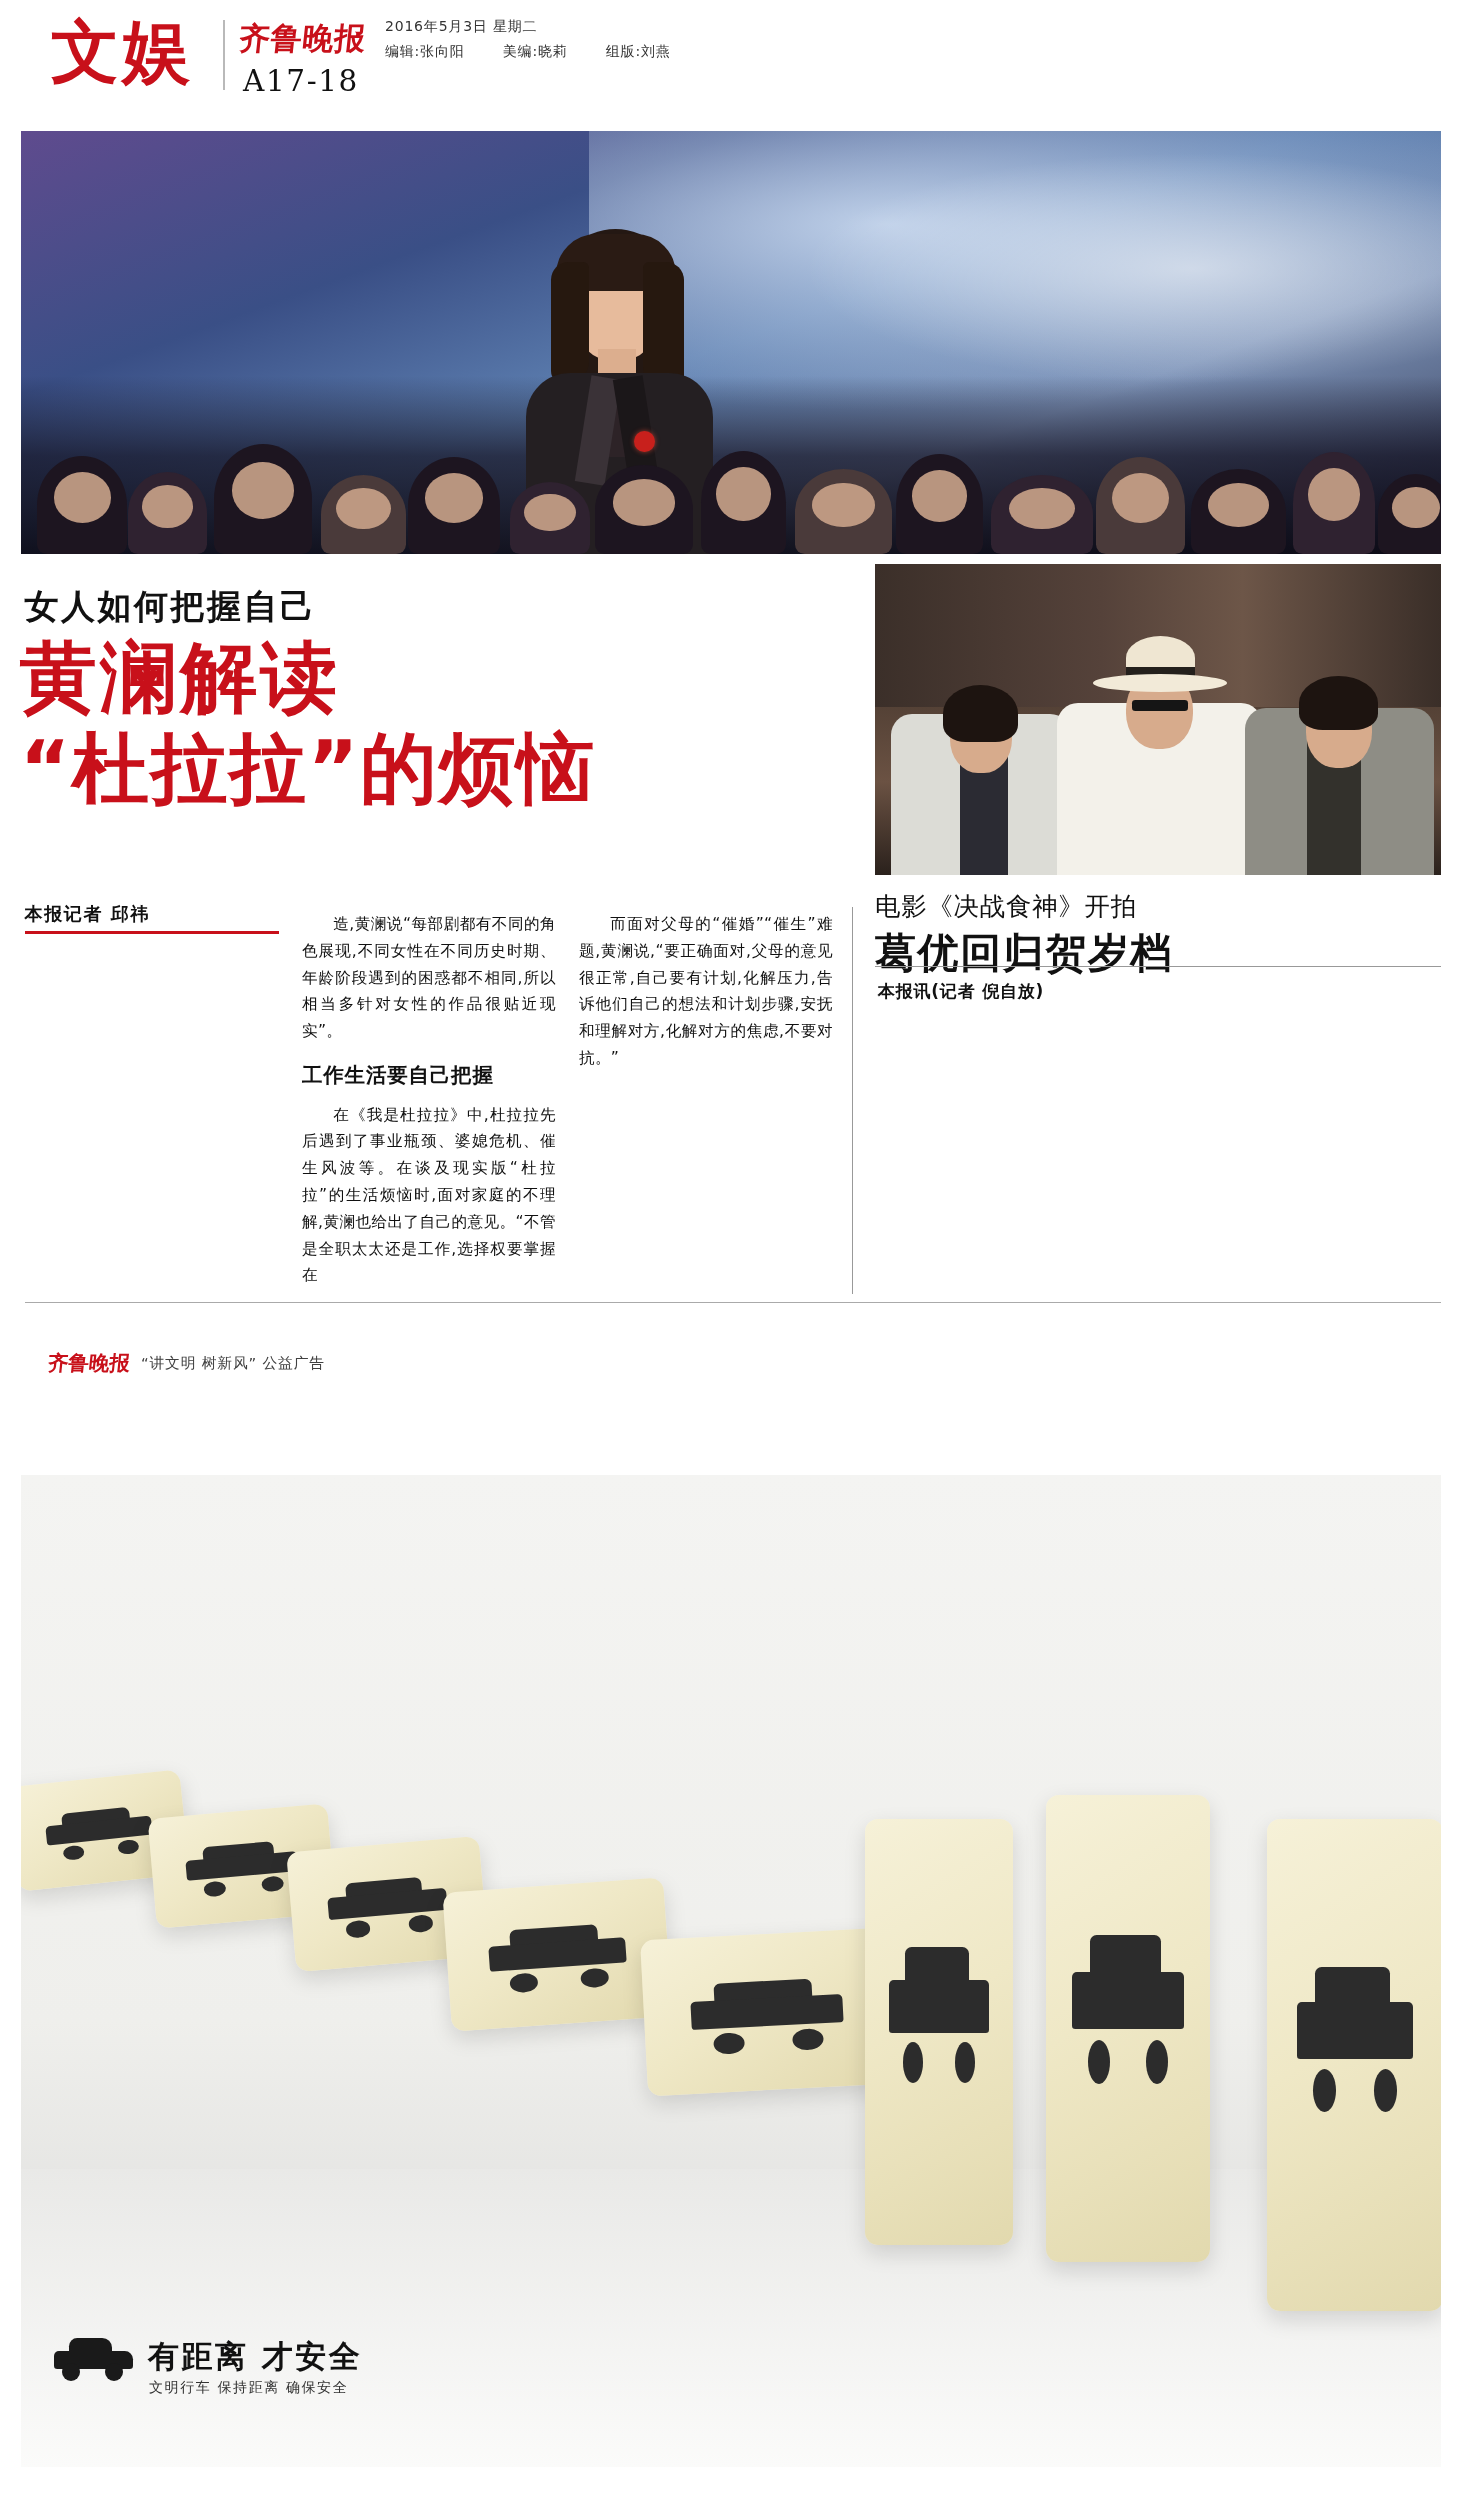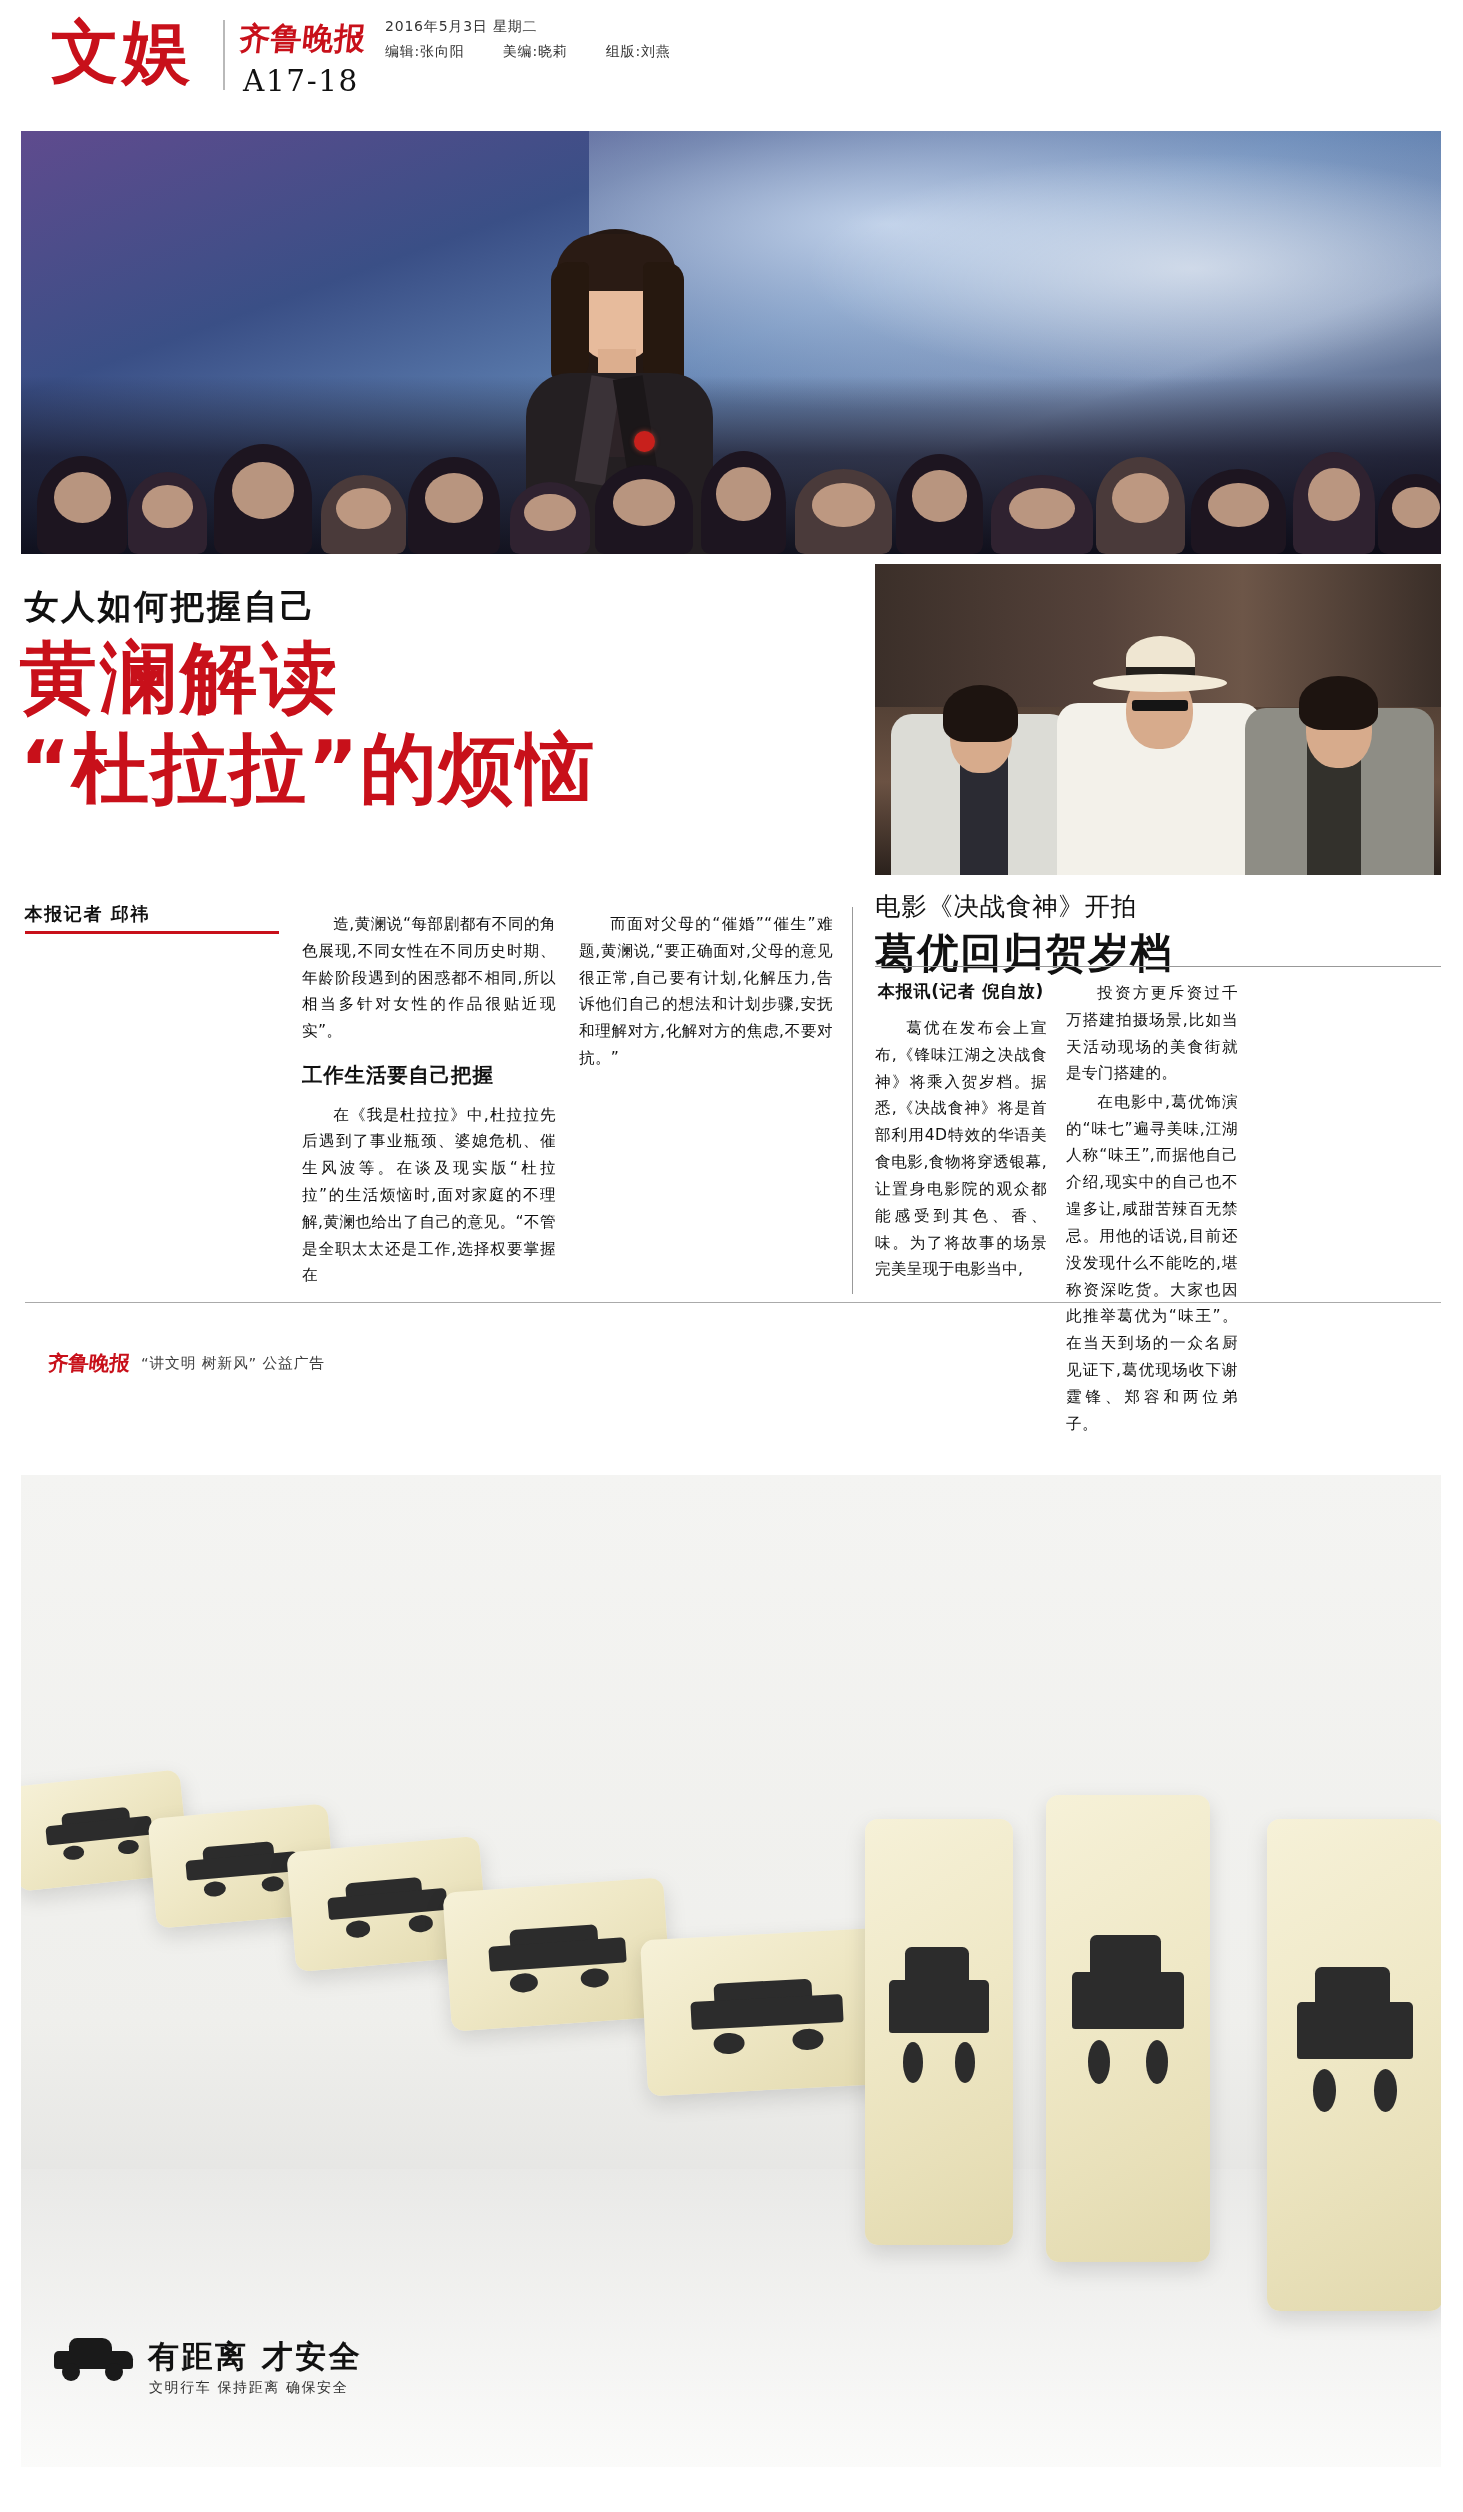--- a/index.html
+++ b/index.html
@@ -641,27 +641,22 @@
     <p>在《我是杜拉拉》中,杜拉拉先后遇到了事业瓶颈、婆媳危机、催生风波等。在谈及现实版“杜拉拉”的生活烦恼时,面对家庭的不理解,黄澜也给出了自己的意见。“不管是全职太太还是工作,选择权要掌握在</p>
   </div>
 
   <div class="col" id="col3">
     <p>而面对父母的“催婚”“催生”难题,黄澜说,“要正确面对,父母的意见很正常,自己要有计划,化解压力,告诉他们自己的想法和计划步骤,安抚和理解对方,化解对方的焦虑,不要对抗。”</p>
   </div>
 
   <div class="byline-right">本报讯(记者  倪自放)</div>
 
   <div class="col" id="col4" style="top:1015px;">
-    <p>葛优在发布会上宣布,《锋味江湖之决战食神》将乘入贺岁档。据悉,《决战食神》将是首部利用4D特效的华语美食电影,食物将穿透银幕,让置身电影院的观众都能感受到其色、香、味。为了将故事的场景完美呈现于电影当中,</p>
   </div>
 
-  <div class="col" id="col5">
-    <p>投资方更斥资过千万搭建拍摄场景,比如当天活动现场的美食街就是专门搭建的。</p>
-    <p>在电影中,葛优饰演的“味七”遍寻美味,江湖人称“味王”,而据他自己介绍,现实中的自己也不遑多让,咸甜苦辣百无禁忌。用他的话说,目前还没发现什么不能吃的,堪称资深吃货。大家也因此推举葛优为“味王”。在当天到场的一众名厨见证下,葛优现场收下谢霆锋、郑容和两位弟子。</p>
-  </div>
 
   <div class="ad-sep"></div>
   <div class="ad-logo">齐鲁晚报</div>
   <div class="ad-slogan">“讲文明 树新风” 公益广告</div>
 
   <div class="ad-photo">
     <div class="floor"></div>
 
     <div class="domino" style="left:-8.2px; top:303px; width:172px; height:105px; transform:rotate(-6deg);">
       <div class="car-glyph">

